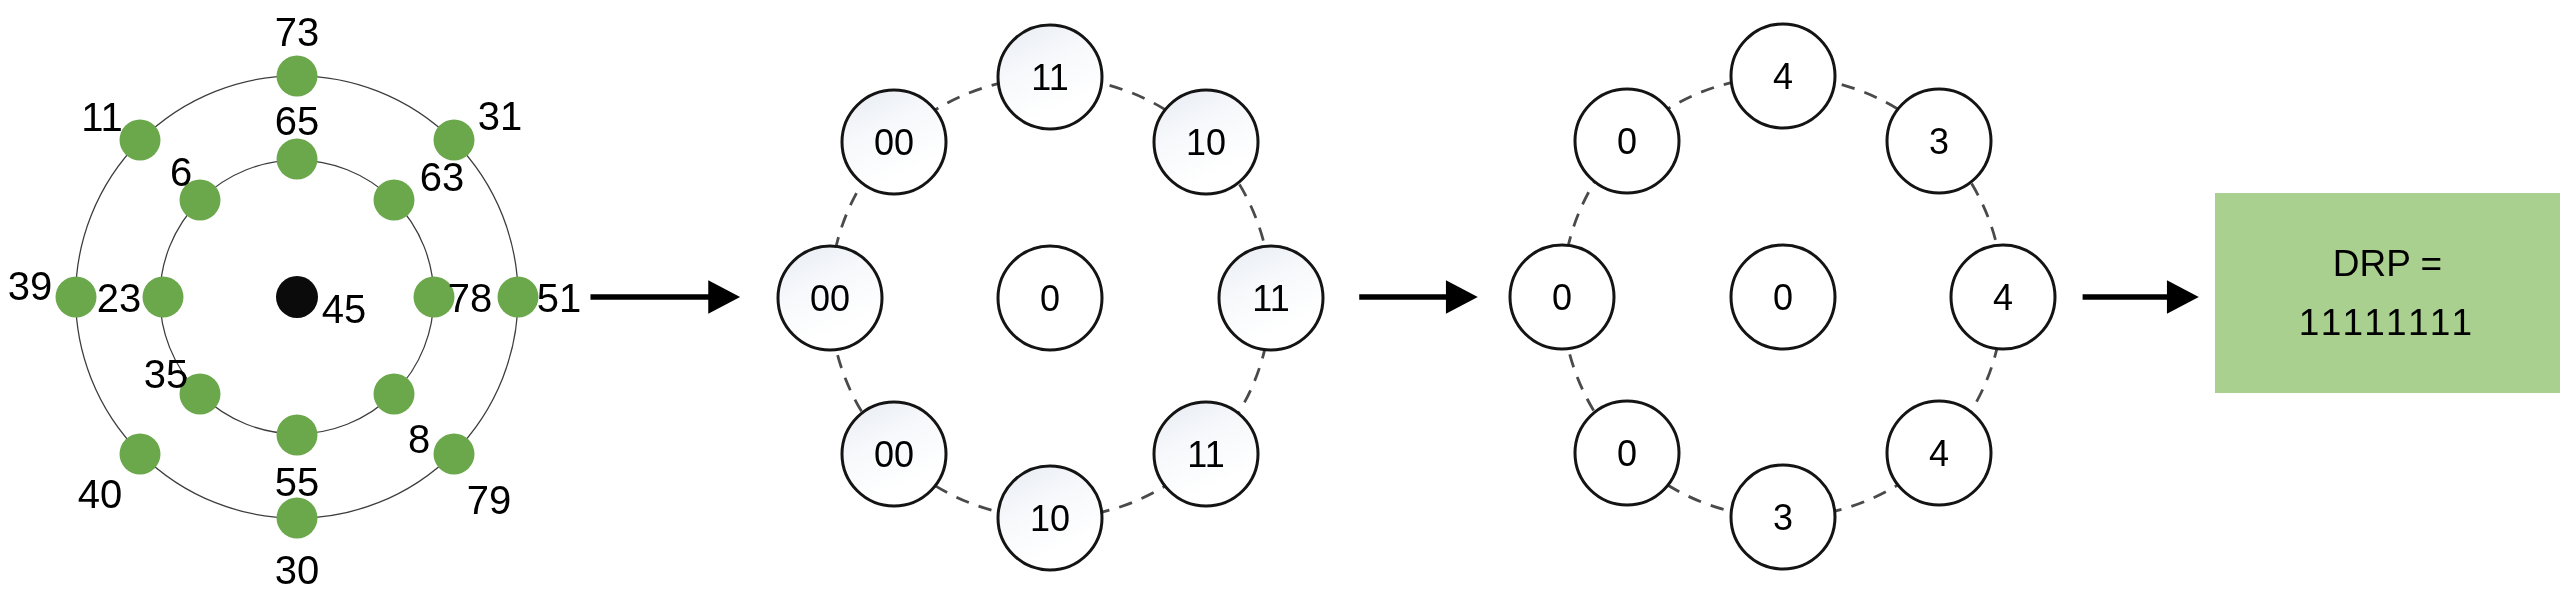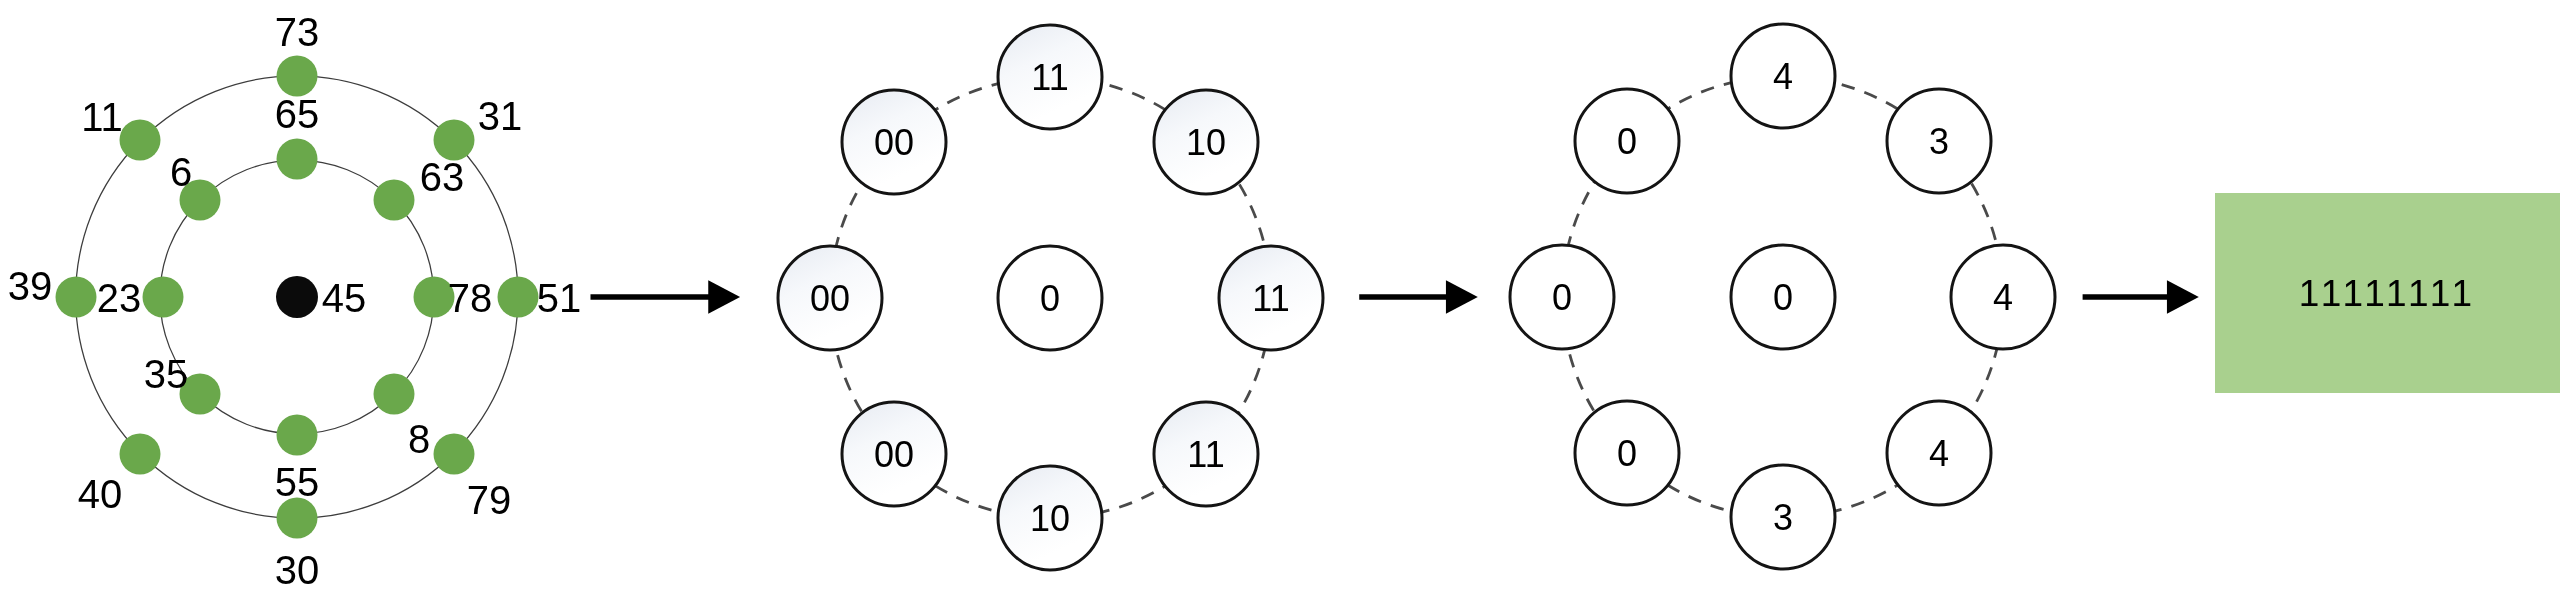--- a/index.html
+++ b/index.html
@@ -63,32 +63,32 @@
       <polygon class="arrow-head" points="1857,373 1817,352 1817,394"></polygon>
     </g>
 
     <g>
       <line class="arrow-line" x1="2617" y1="373" x2="2729" y2="373"></line>
       <polygon class="arrow-head" points="2763,373 2723,352 2723,394"></polygon>
     </g>
   </svg>
 
   <div class="dot-black" style="left:297px;top:297px"></div>
-  <span class="lbl" style="left:344px;top:298px">45</span>
+  <span class="lbl" style="left:344px;top:309px">45</span>
 
   <div class="dot" style="left:297px;top:159px"></div>
   <div class="dot" style="left:394px;top:200px"></div>
   <div class="dot" style="left:434px;top:297px"></div>
   <div class="dot" style="left:394px;top:394px"></div>
   <div class="dot" style="left:297px;top:435px"></div>
   <div class="dot" style="left:200px;top:394px"></div>
   <div class="dot" style="left:163px;top:297px"></div>
   <div class="dot" style="left:200px;top:200px"></div>
 
-  <span class="lbl" style="left:297px;top:114px">65</span>
+  <span class="lbl" style="left:297px;top:121px">65</span>
   <span class="lbl" style="left:442px;top:177px">63</span>
   <span class="lbl" style="left:470px;top:298px">78</span>
   <span class="lbl" style="left:419px;top:439px">8</span>
   <span class="lbl" style="left:297px;top:482px">55</span>
   <span class="lbl" style="left:166px;top:374px">35</span>
   <span class="lbl" style="left:119px;top:298px">23</span>
   <span class="lbl" style="left:181px;top:172px">6</span>
 
   <div class="dot" style="left:297px;top:76px"></div>
   <div class="dot" style="left:454px;top:140px"></div>
@@ -158,17 +158,18 @@
       <span>0</span>
     </div>
   <div class="node" style="left:1562px;top:297px">
       <span>0</span>
     </div>
   <div class="node" style="left:1627px;top:141px">
       <span>0</span>
     </div>
 
   <div class="result-box">
+    <span class="line">DRP =</span>
     <span class="line code">11111111</span>
   </div>
 
 </div>
 
 
 </body></html>

